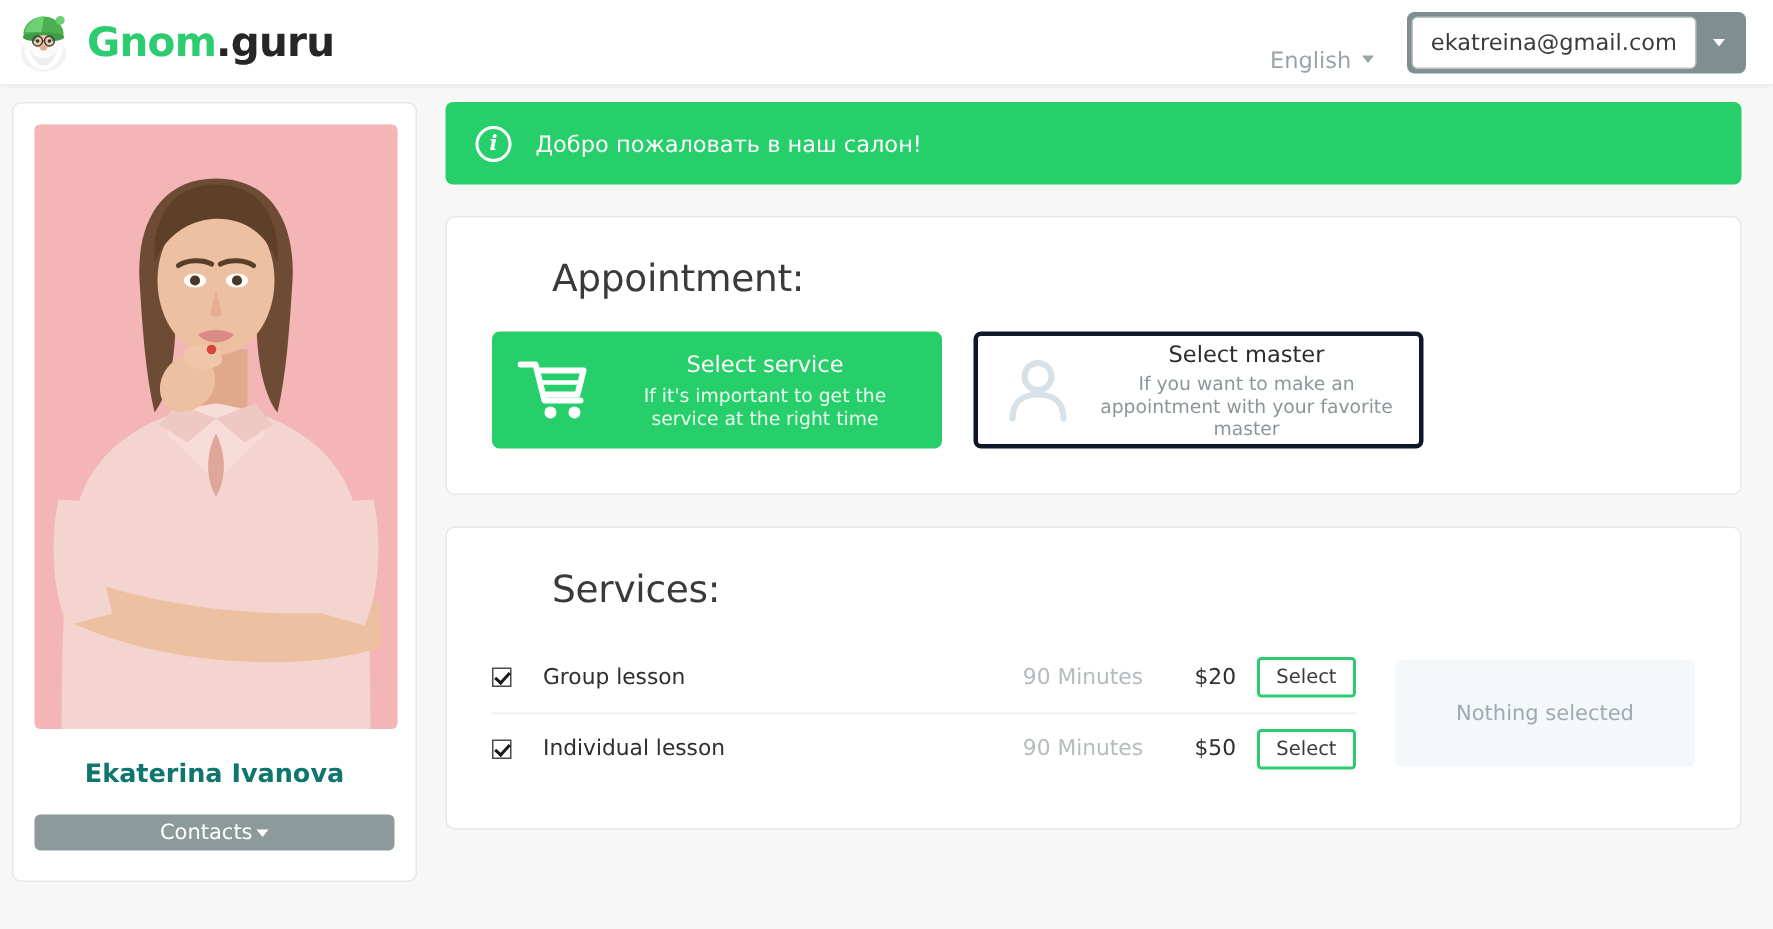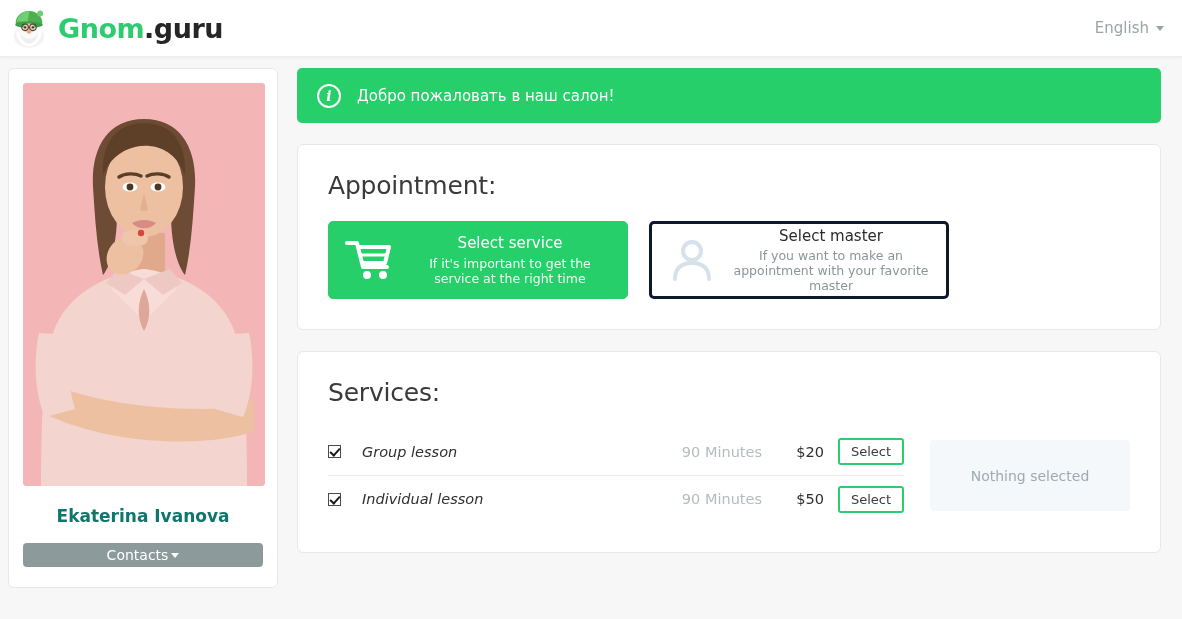--- a/index.html
+++ b/index.html
@@ -196,20 +196,21 @@
     border-radius: 6px;
     padding: 26px 30px 30px 30px;
   }
 
   .panel-title {
     font-size: 25px;
     font-weight: normal;
     color: #3a3a3a;
     letter-spacing: -0.2px;
     margin-bottom: 21px;
+    margin-left: 40px;
   }
 
   .choice-row { display: flex; gap: 21px; }
 
   .choice-card {
     width: 300px;
     height: 78px;
     border-radius: 5px;
     display: flex;
     align-items: center;
@@ -257,21 +258,21 @@
   .chk-box::after {
     content: "";
     position: absolute;
     left: 3px; top: 0px;
     width: 4px; height: 8px;
     border: solid #1a1a1a;
     border-width: 0 2px 2px 0;
     transform: rotate(42deg);
   }
 
-  .service-name { flex: 1; font-size: 14.5px; color: #2f2f2f; font-style: italic; }
+  .service-name { flex: 1; font-size: 14.5px; color: #2f2f2f; }
   .service-duration { color: #b4bcbe; font-size: 14.5px; width: 105px; text-align: right; }
   .service-price { color: #2f2f2f; font-size: 14.5px; width: 62px; text-align: right; }
   .service-action { width: 80px; display: flex; justify-content: flex-end; }
 
   .select-btn {
     border: 2px solid #2ecc71;
     background: #ffffff;
     color: #3a3a3a;
     border-radius: 3px;
     font-family: inherit;
@@ -320,20 +321,26 @@
     </span>
     <span class="brand-text"><span class="g1">Gnom</span><span class="g2">.guru</span></span>
   </a>
 
   <div class="header-right">
     <div class="lang-select">
       <span>English</span>
       <span class="caret"></span>
     </div>
 
+    <div class="user-group">
+      <div class="user-email">ekatreina@gmail.com</div>
+      <div class="user-caret-btn">
+        <span class="caret"></span>
+      </div>
+    </div>
   </div>
 </div>
 
 <div class="page">
 
   <div class="sidebar">
     <div class="photo-frame">
       <svg viewBox="0 0 242 403" xmlns="http://www.w3.org/2000/svg" preserveAspectRatio="xMidYMid slice">
         <rect width="242" height="403" fill="#f3b5b5"></rect>
 

